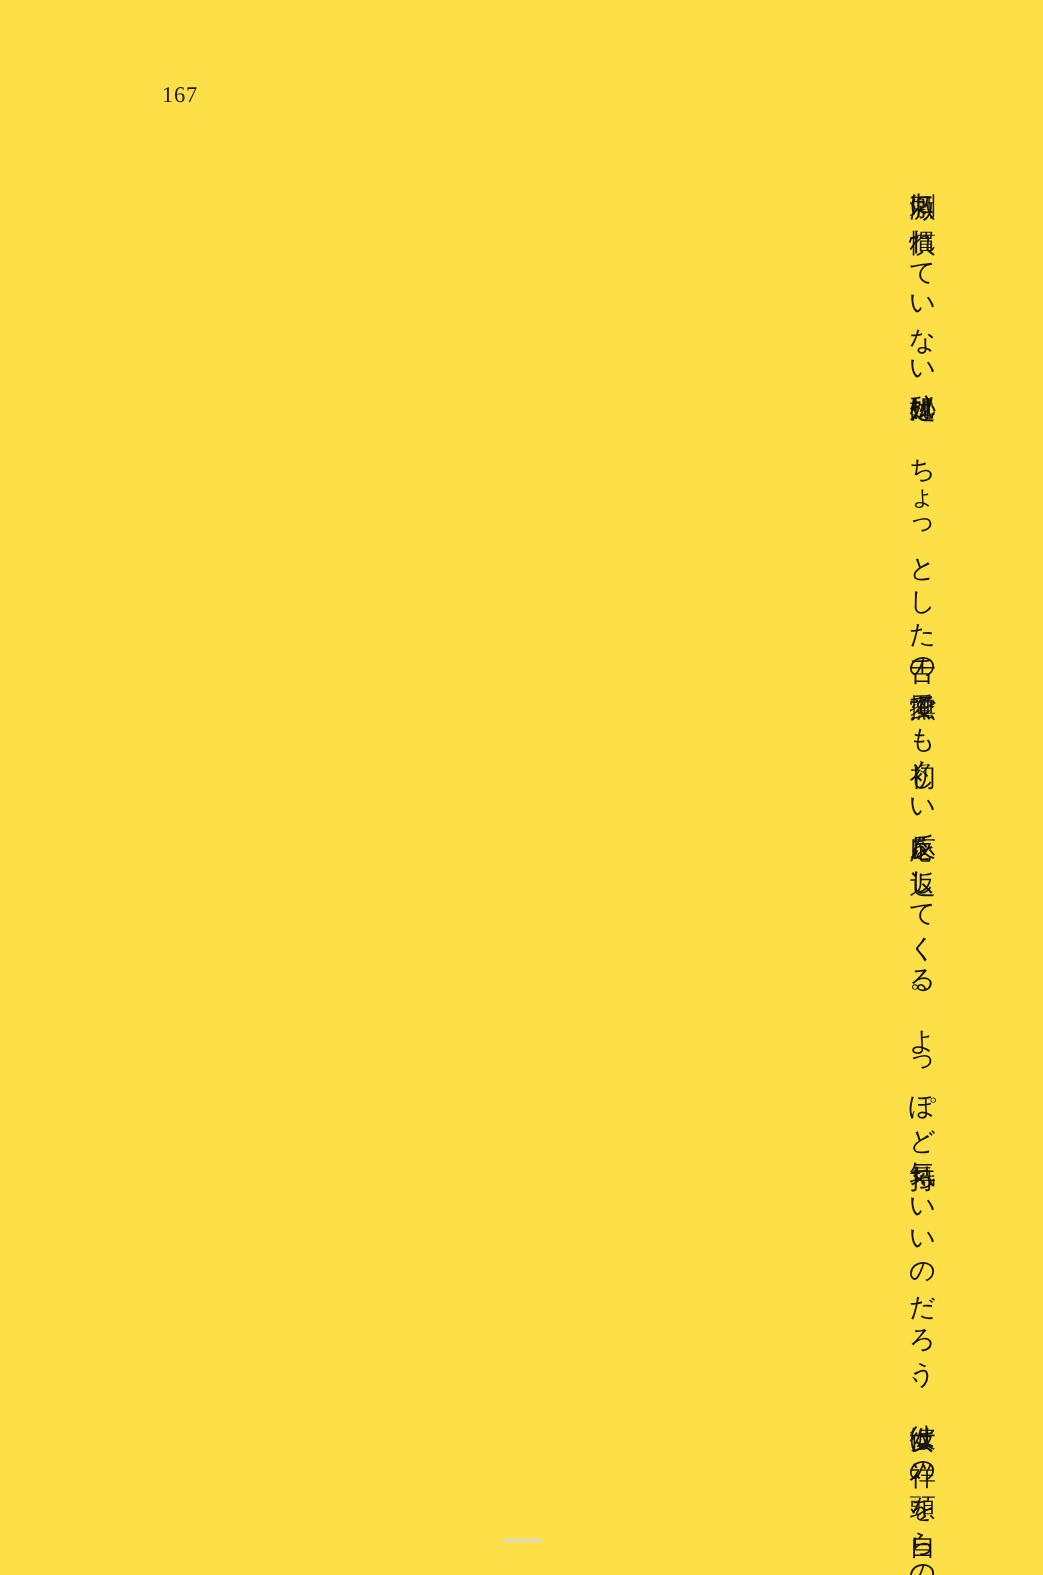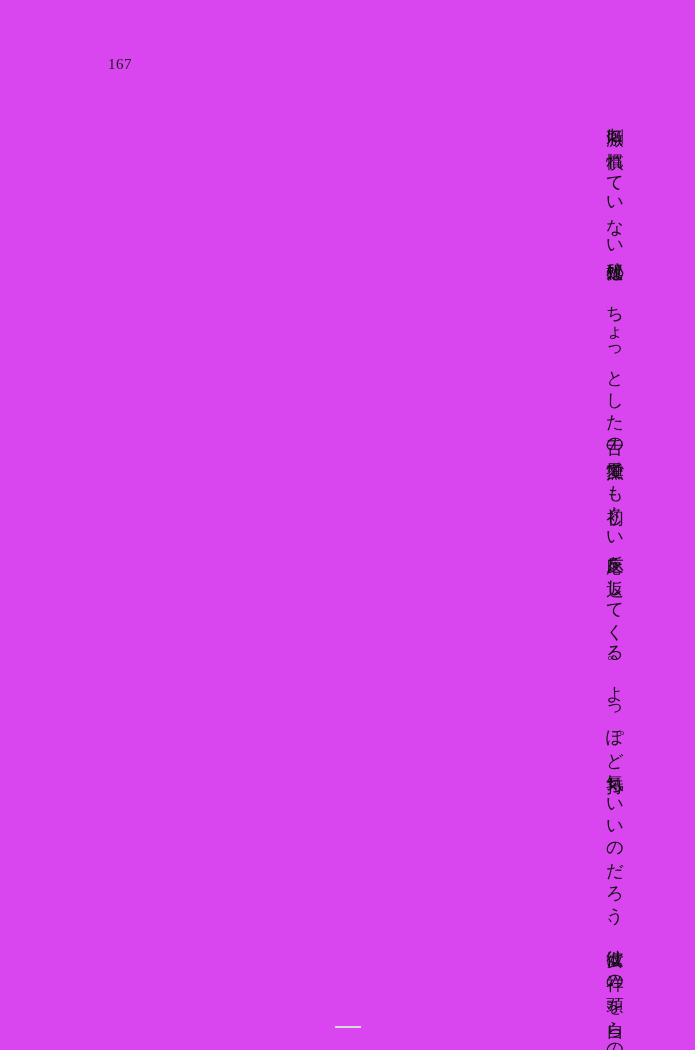--- a/index.html
+++ b/index.html
@@ -13,21 +13,21 @@
     font-family: "Liberation Serif", "DejaVu Serif", serif;
     color: #111111;
     overflow: hidden;
     position: relative;
   }
 
   .page {
     position: relative;
     width: 695px;
     height: 1050px;
-    background: #d946ef;
+    background: #fde047;
     text-align: right;
   }
 
   .page-number {
     position: absolute;
     top: 56px;
     left: 108px;
     font-size: 15px;
     letter-spacing: 0.5px;
     color: #1a1a1a;

